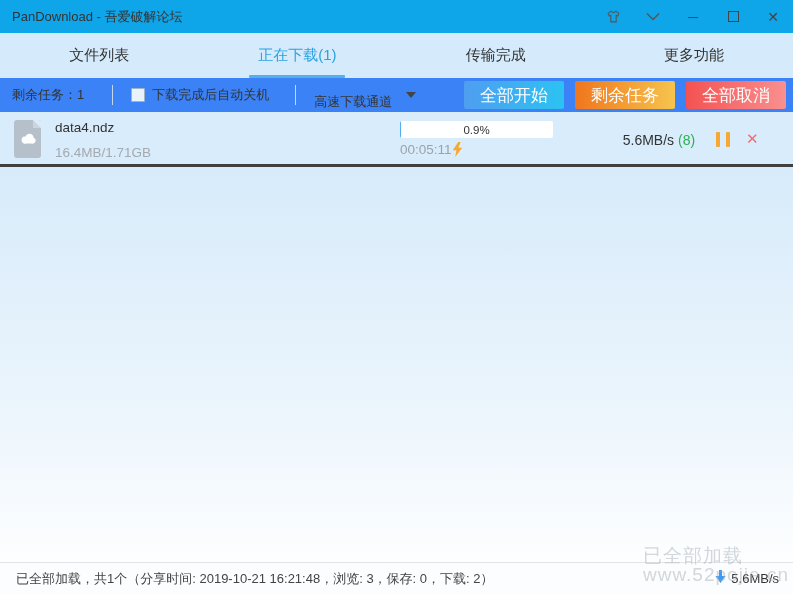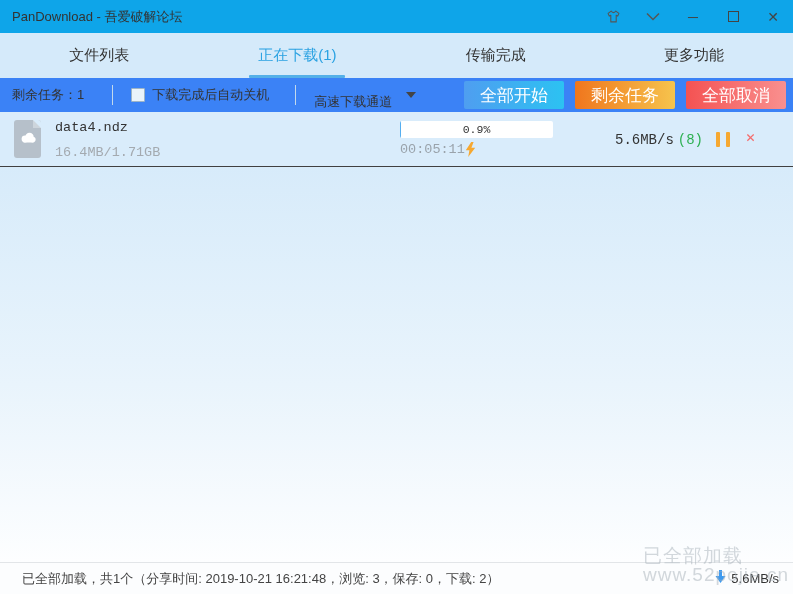--- a/index.html
+++ b/index.html
@@ -59,22 +59,21 @@
     width:100px; height:28px; border:none; border-radius:2px; color:#fff; font-size:17px;
     font-family:inherit; cursor:pointer; display:flex; align-items:center; justify-content:center;
   }
   .btn-start  { background:linear-gradient(90deg,#4f9ef0,#2cc2f2); }
   .btn-pause  { background:linear-gradient(90deg,#f0761d,#f6c44d); }
   .btn-cancel { background:linear-gradient(90deg,#f45252,#f9908f); }
 
   
   .dl-row {
     height:55px; position:relative; flex-shrink:0; background:#d9ecfb;
-    border-bottom:1px solid #404040;
-    font-family:Liberation Mono, monospace;
+    border-bottom:3px solid #404040;
   }
   .file-block { position:absolute; left:14px; top:8px; display:flex; gap:14px; }
   .file-icon {
     width:27px; height:38px; background:#b6c0ca; border-radius:3px; position:relative;
     display:flex; align-items:center; justify-content:center; overflow:hidden;
   }
   .file-icon .fold {
     position:absolute; top:0; right:0; width:0; height:0;
     border-top:8px solid #d9ecfb; border-left:8px solid #cdd5dc;
   }
@@ -120,21 +119,21 @@
     color:rgba(168,177,186,0.5); pointer-events:none; line-height:19px;
     font-size:19px; letter-spacing:1px;
   }
   .watermark .wm2 { font-size:19px; }
 
   
   .statusbar {
     height:32px; background:#fcfdfe; border-top:1px solid #e2e5e8; flex-shrink:0;
     display:flex; align-items:center; position:relative; z-index:2;
   }
-  .status-text { font-size:13px; color:#444; padding-left:22px; flex:1; }
+  .status-text { font-size:13px; color:#444; padding-left:16px; flex:1; }
   .status-speed { display:flex; align-items:center; gap:5px; padding-right:14px; position:relative; z-index:4; }
   .status-speed .spd { font-size:13px; color:#333; }
 </style>
 </head>
 <body>
 
 <div class="window">
 
   <div class="titlebar">
     <div class="title">PanDownload - 吾爱破解论坛</div>

